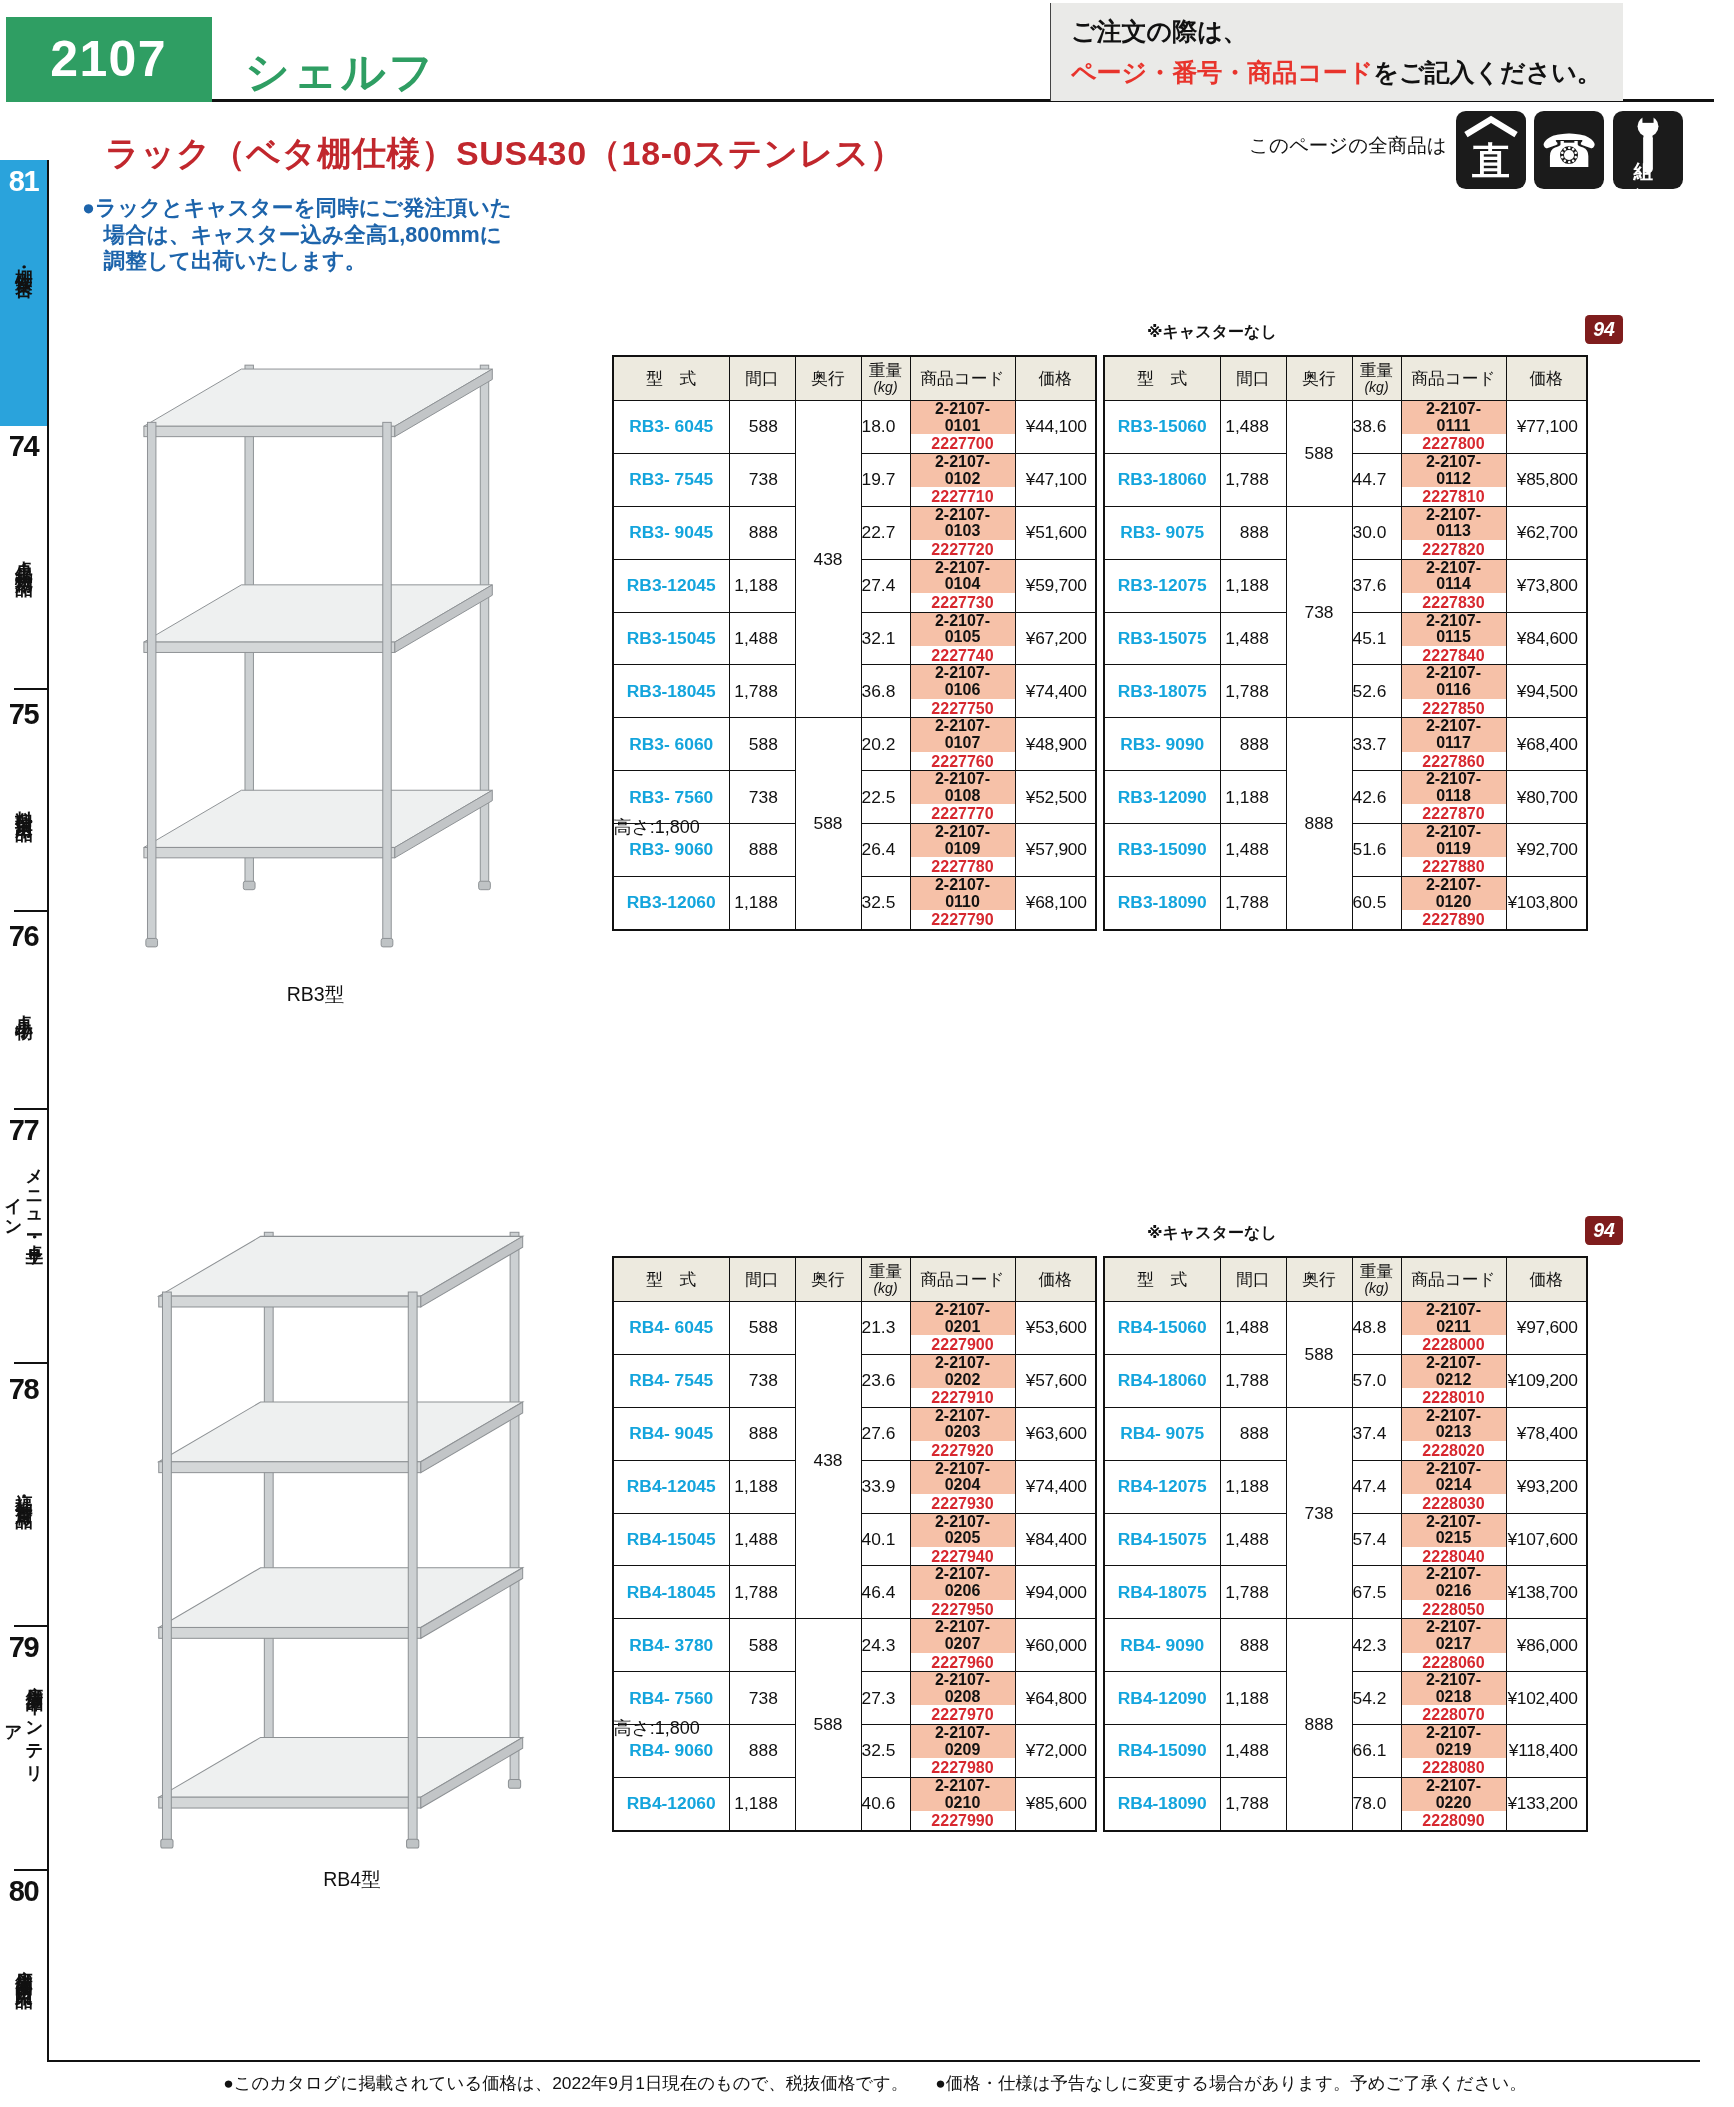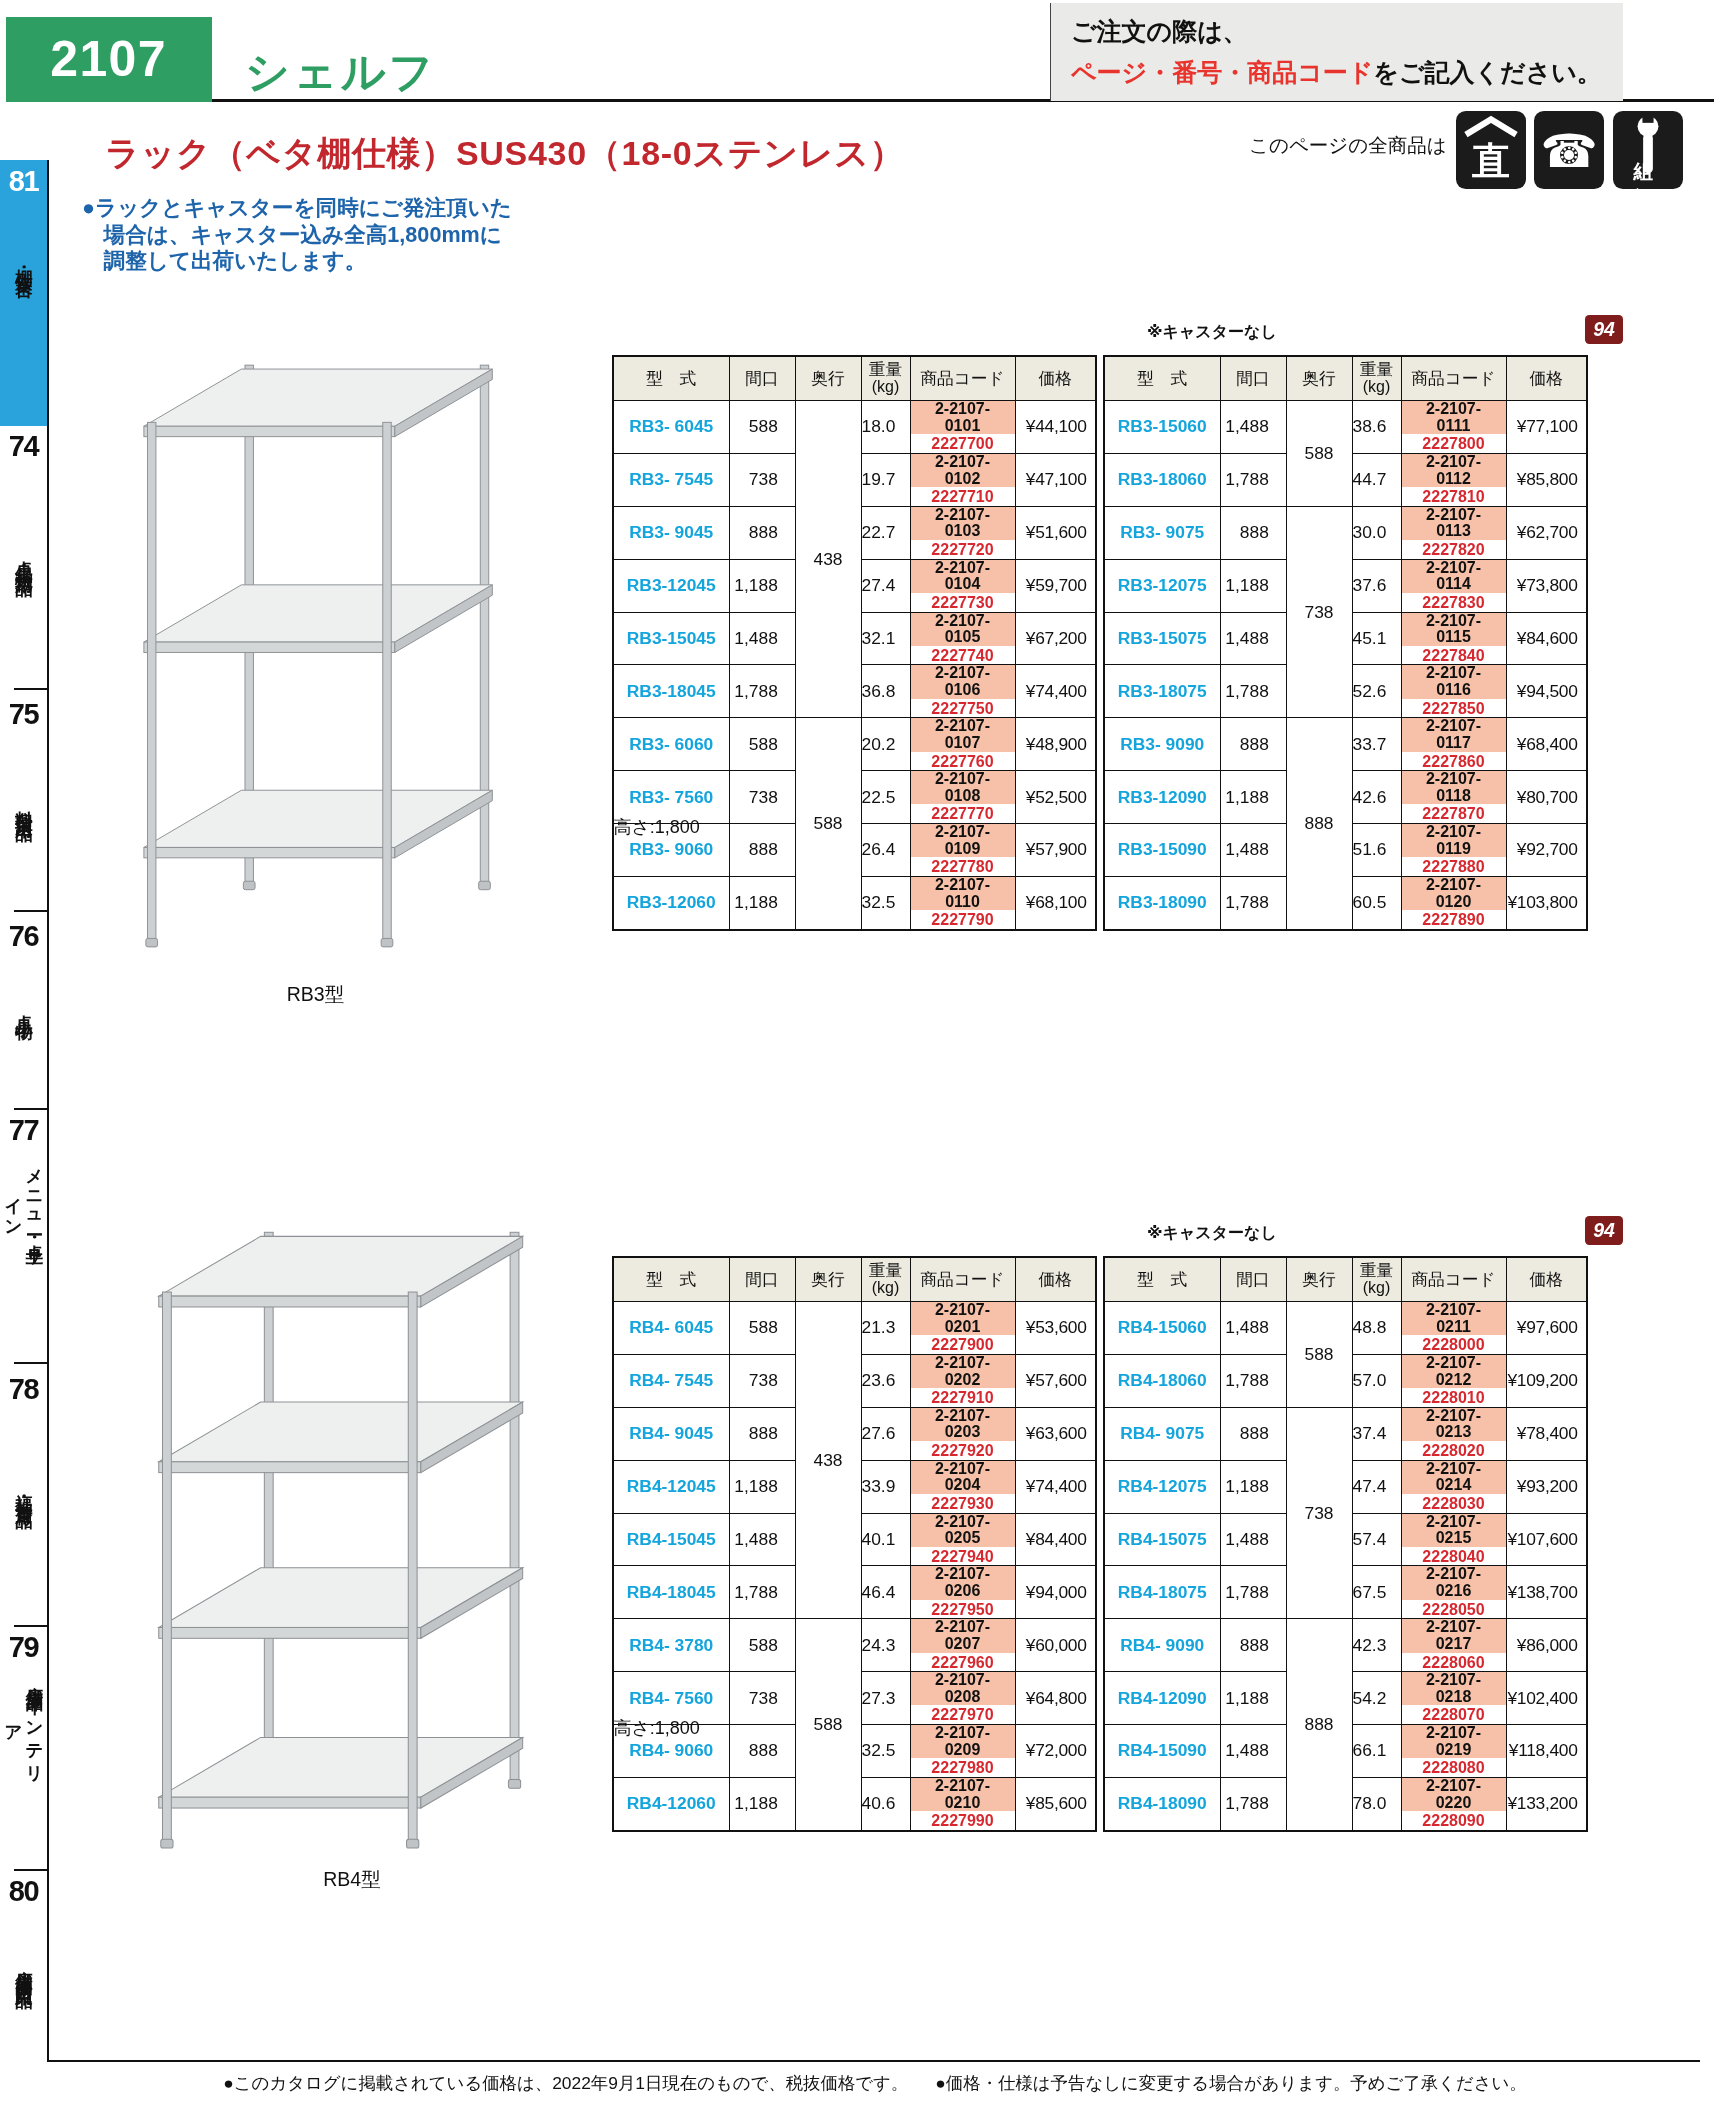--- a/index.html
+++ b/index.html
@@ -48,21 +48,21 @@
   .tbl-badge{position:absolute;left:973px;top:2.8px;width:38px;height:29px;background:#7f1d1d;border-radius:4.2px;
              color:#fff;font-size:19.5px;font-weight:bold;font-style:italic;display:flex;align-items:center;justify-content:center;}
   .half{position:absolute;top:43px;}
   .half.left{left:0;}
   .half.right{left:491px;}
   .height-note{position:absolute;left:1.4px;top:503px;font-size:18px;color:#111;}
 
   table.ptable{border-collapse:collapse;table-layout:fixed;background:#fff;border:2.1px solid #111;}
   .ptable th{background:#edeadf;font-size:16.7px;font-weight:normal;height:43px;border:1.4px solid #111;
              text-align:center;vertical-align:middle;line-height:1.05;padding:0;}
-  .ptable .thsub{font-size:16px;}
+  .ptable .thsub{font-size:14px;font-style:italic;}
   .ptable td{border:1.4px solid #111;height:39px;padding:0;vertical-align:middle;font-size:17.4px;}
   .c-model{color:#14a5dd;font-weight:bold;font-size:18px;text-align:center;white-space:pre;}
   .c-w{text-align:right;padding-right:16.7px !important;}
   .c-o{text-align:center;}
   .c-kg{padding-right:4.2px !important;}
   .c-code{text-align:center;line-height:1.04;}
   .code1{display:inline-block;background:#f6c1a8;color:#111;font-weight:bold;font-size:16px;padding:0 11px;}
   .code2{color:#d7282f;font-weight:bold;font-size:16px;}
   .c-price{text-align:right;padding-right:8.4px !important;letter-spacing:-0.3px;}
 

